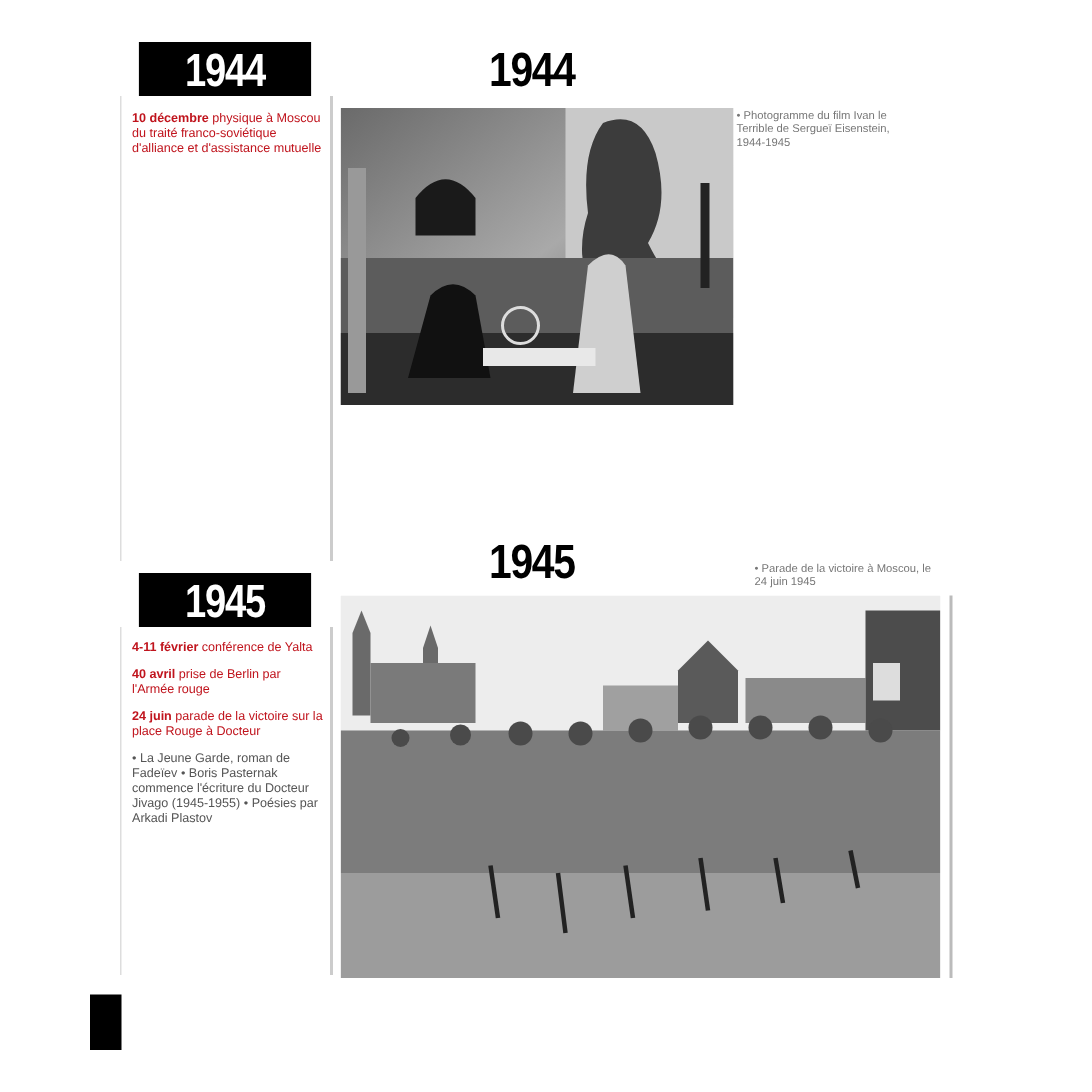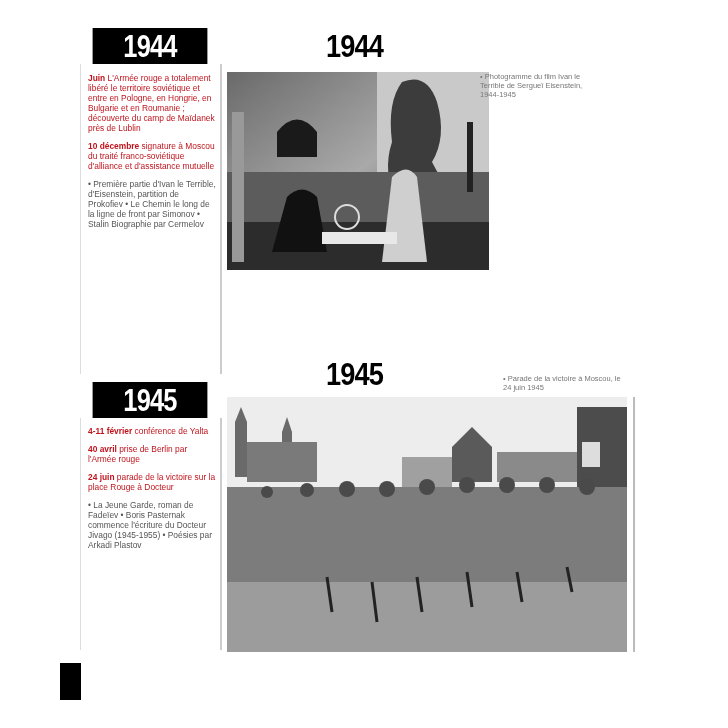--- a/index.html
+++ b/index.html
@@ -18,23 +18,21 @@
   .marker { position:absolute; background:#000; }
 </style>
 </head>
 <body>
 
 <div class="col" style="left:80px; top:64px; width:139px; height:310px;"></div>
 <div class="year-box" style="left:80px; top:28px; width:140px; height:36px; line-height:38px;">1944</div>
 <div class="year-title" style="left:326px; top:28px; transform:scaleX(0.85); transform-origin:left;">1944</div>
 
 <div class="entries" style="left:88px; top:73px; width:128px;">
-  <div class="entry"><span class="date">Juin</span><span class="txt-red"> L'Armée rouge a totalement libéré le territoire soviétique et entre en Pologne, en Hongrie, en Bulgarie et en Roumanie ; découverte du camp de Maïdanek près de Lublin</span></div>
-  <div class="entry"><span class="date">10 décembre</span><span class="txt-red"> signature à Moscou du traité franco-soviétique d'alliance et d'assistance mutuelle</span></div>
-  <div class="entry grey"><span>• Première partie d'Ivan le Terrible, d'Eisenstein, partition de Prokofiev • Le Chemin le long de la ligne de front par Simonov • Stalin Biographie par Cermelov</span></div>
+  <div class="entry"><span class="date">10 décembre</span><span class="txt-red"> physique à Moscou du traité franco-soviétique d'alliance et d'assistance mutuelle</span></div>
 </div>
 
 <div class="photo" style="left:227px; top:72px; width:262px; height:198px;">
   <svg width="262" height="198" viewBox="0 0 262 198">
     <defs>
       <linearGradient id="g1" x1="0" y1="0" x2="1" y2="1">
         <stop offset="0" stop-color="#6a6a6a"></stop>
           <stop offset="0.5" stop-color="#a9a9a9"></stop>
           <stop offset="1" stop-color="#3a3a3a"></stop>
       </linearGradient>
@@ -46,21 +44,21 @@
     <rect x="0" y="100" width="262" height="98" fill="#5c5c5c"></rect>
     <rect x="0" y="150" width="262" height="48" fill="#2c2c2c"></rect>
     <path d="M60 125 q15 -15 30 0 l10 55 h-55z" fill="#111"></path>
     <path d="M165 105 q15 -15 25 0 l10 85 h-45z" fill="#cfcfcf"></path>
     <rect x="95" y="160" width="75" height="12" fill="#e8e8e8"></rect>
     <circle cx="120" cy="145" r="12" fill="none" stroke="#ddd" stroke-width="2"></circle>
     <rect x="5" y="40" width="12" height="150" fill="#999"></rect>
     <rect x="240" y="50" width="6" height="70" fill="#222"></rect>
   </svg>
 </div>
-<div class="caption" style="left:480px; top:72px; width:110px;">• Photogramme du film Ivan le Terrible de Sergueï Eisenstein, 1944-1945</div>
+<div class="caption" style="left:491px; top:72px; width:110px;">• Photogramme du film Ivan le Terrible de Sergueï Eisenstein, 1944-1945</div>
 
 <div class="year-title" style="left:326px; top:356px; transform:scaleX(0.85); transform-origin:left;">1945</div>
 <div class="caption" style="left:503px; top:374px; width:125px;">• Parade de la victoire à Moscou, le 24 juin 1945</div>
 
 <div class="year-box" style="left:80px; top:382px; width:140px; height:36px; line-height:38px;">1945</div>
 <div class="col" style="left:80px; top:418px; width:139px; height:232px;"></div>
 
 <div class="entries" style="left:88px; top:426px; width:128px;">
   <div class="entry"><span class="date">4-11 février</span><span class="txt-red"> conférence de Yalta</span></div>
   <div class="entry"><span class="date">40 avril</span><span class="txt-red"> prise de Berlin par l'Armée rouge</span></div>

